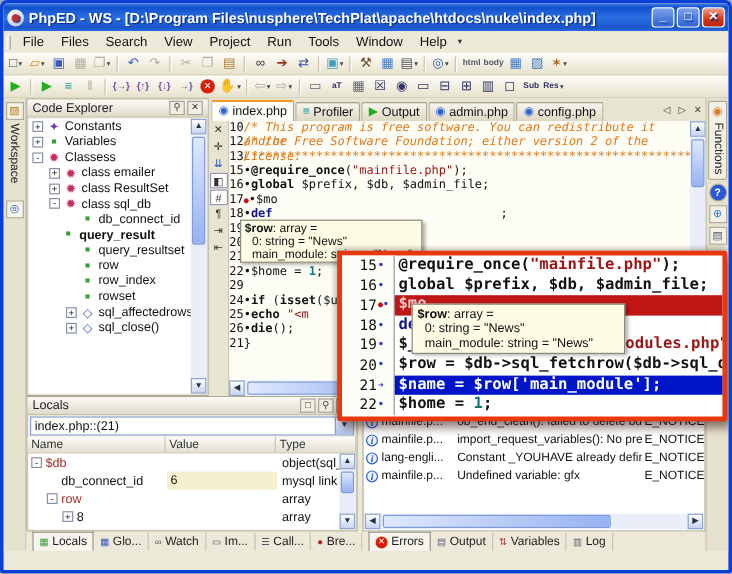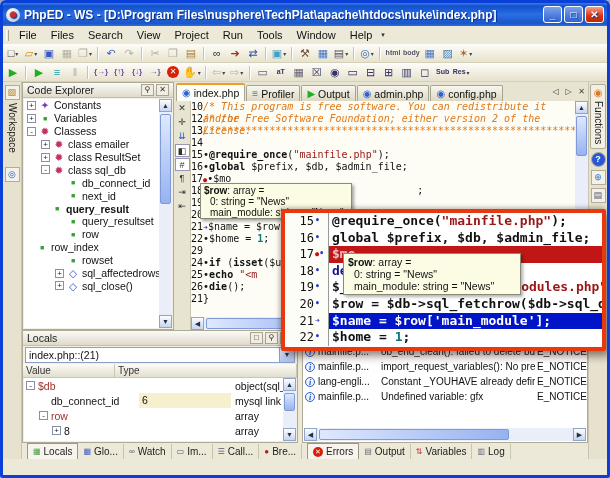--- a/index.html
+++ b/index.html
@@ -391,41 +391,36 @@
         <div class="trow" style="padding-left: 17px;">
           <span class="exp">-</span>
           <span class="tico" style="color: rgb(192, 48, 96);">✹</span>
           <span>class sql_db</span>
         </div>
         <div class="trow" style="padding-left: 31px;">
           <span class="expspace"></span>
           <span class="tico" style="color: rgb(56, 160, 56); font-size: 7px;">■</span>
           <span>db_connect_id</span>
         </div>
-        <div class="trow" style="padding-left: 31px;">
-          <span class="expspace"></span>
-          <span class="tico" style="color: rgb(56, 160, 56); font-size: 7px;">■</span>
-          <span>next_id</span>
-        </div>
         <div class="trow" style="padding-left: 15px; font-weight: bold;">
           <span class="expspace"></span>
           <span class="tico" style="color: rgb(56, 160, 56); font-size: 7px;">■</span>
           <span>query_result</span>
         </div>
         <div class="trow" style="padding-left: 31px;">
           <span class="expspace"></span>
           <span class="tico" style="color: rgb(56, 160, 56); font-size: 7px;">■</span>
           <span>query_resultset</span>
         </div>
         <div class="trow" style="padding-left: 31px;">
           <span class="expspace"></span>
           <span class="tico" style="color: rgb(56, 160, 56); font-size: 7px;">■</span>
           <span>row</span>
         </div>
-        <div class="trow" style=" align-items: center;">
+        <div class="trow" style="padding-left: 31px; align-items: center;">
           <span class="expspace"></span>
           <span class="tico" style="color: rgb(56, 160, 56); font-size: 7px;">■</span>
           <span>row_index</span>
         </div>
         <div class="trow" style="padding-left: 31px;">
           <span class="expspace"></span>
           <span class="tico" style="color: rgb(56, 160, 56); font-size: 7px;">■</span>
           <span>rowset</span>
         </div>
         <div class="trow" style="padding-left: 31px;">
@@ -491,24 +486,20 @@
         <span class="ctext"><span class="sg-c">/* This program is free software. You can redistribute it and/or</span></span>
       </div>
       <div class="cline">
         <span class="cgut"><span class="cnum">12</span><span class="cmark"></span></span>
         <span class="ctext"><span class="sg-c">/* the Free Software Foundation; either version 2 of the License.</span></span>
       </div>
       <div class="cline">
         <span class="cgut"><span class="cnum">13</span><span class="cmark"></span></span>
         <span class="ctext"><span class="sg-c">/**********************************************************************</span></span>
       </div>
-      <div class="cline">
-        <span class="cgut"><span class="cnum">14</span><span class="cmark"></span></span>
-        <span class="ctext"></span>
-      </div>
       <div class="cline pink">
         <span class="cgut"><span class="cnum">15</span><span class="cmark">•</span></span>
         <span class="ctext"><span class="sg-k">@require_once</span><span class="sg-v">(</span><span class="sg-s">"mainfile.php"</span><span class="sg-v">);</span></span>
       </div>
       <div class="cline pink">
         <span class="cgut"><span class="cnum">16</span><span class="cmark">•</span></span>
         <span class="ctext"><span class="sg-k">global</span><span class="sg-v"> $prefix, $db, $admin_file;</span></span>
       </div>
       <div class="cline pink brk">
         <span class="cgut"><span class="cnum">17</span><span class="cmark"><span class="mk-brk">●</span><span>•</span></span></span>
@@ -573,20 +564,21 @@
       <span class="phspacer"></span>
       <span class="phbtn">□</span>
       <span class="phbtn">⚲</span>
       <span class="phbtn">✕</span>
     </div>
     <div class="combo">
       <span>index.php::(21)</span>
       <span class="combobtn">▼</span>
     </div>
     <div class="colhdr" id="lcols">
+        <span class="ch" style="width: 115px;">Name</span>
         <span class="ch" style="width: 92px;">Value</span>
         <span class="ch" style="flex: 1 1 0%;">Type</span>
       </div>
     <div id="lrows">
         <div class="lrow">
           <span class="lcname" style="padding-left: 2px;">
             <span class="exp">-</span>
             <span class="redname">$db</span>
           </span>
           <span class="lcval"></span>

